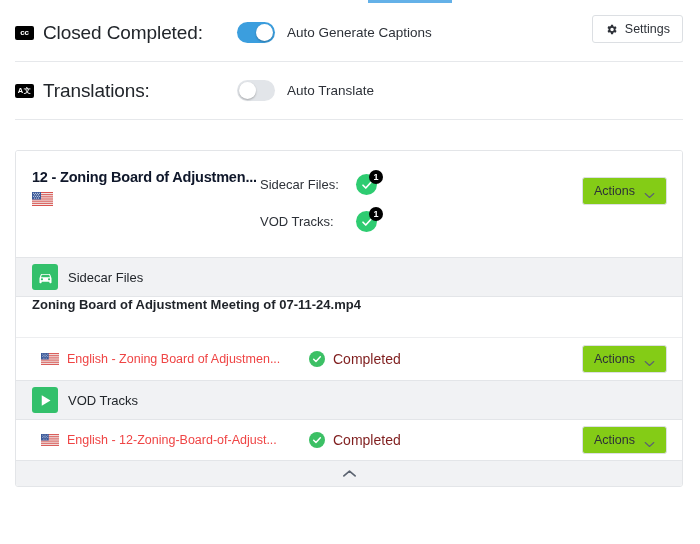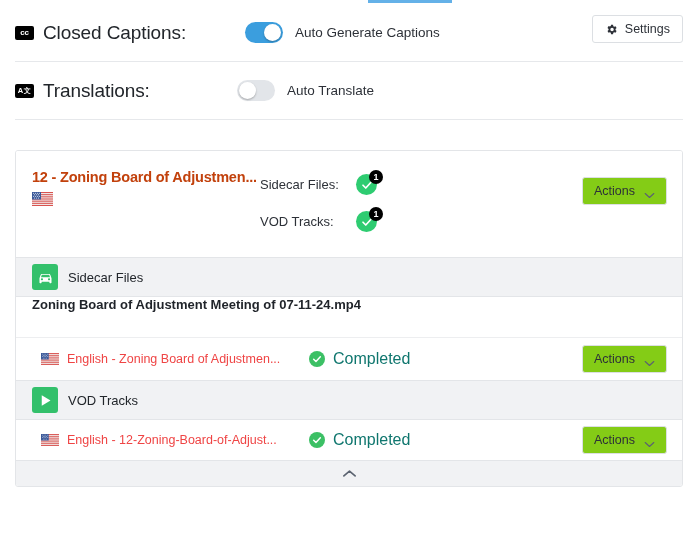--- a/index.html
+++ b/index.html
@@ -21,21 +21,21 @@
     position: absolute; top: 0; left: 368px; width: 84px; height: 3px;
     background: #64b1e8;
   }
 
   
   .setting-row {
     position: absolute; left: 15px; width: 668px; height: 58px;
     display: flex; align-items: center;
     border-bottom: 1px solid #e6e8eb;
   }
-  #cc-row { top: 4px; gap: 8px; }
+  #cc-row { top: 4px; }
   #tr-row { top: 62px; }
 
   .row-label {
     display: flex; align-items: center; gap: 9px;
     width: 222px; flex: 0 0 222px;
   }
   .row-label .title {
     font-size: 19px; font-weight: 400; color: #22262b; letter-spacing: -0.1px;
   }
 
@@ -79,21 +79,21 @@
     position: absolute; left: 15px; top: 150px; width: 668px;
     border: 1px solid #e3e5e8; border-radius: 3px;
     background: #ffffff; overflow: hidden;
   }
   .card-header {
     position: relative; display: flex; align-items: flex-start;
     padding: 16px 0 14px 16px; min-height: 80px; background: #ffffff;
   }
   .asset-title-col { width: 228px; flex: 0 0 228px; padding-top: 2px; }
   .asset-title {
-    font-size: 14.5px; font-weight: 700; color: #c2410c;
+    font-size: 14.5px; font-weight: 700; color: #0f172a;
     white-space: nowrap; overflow: hidden; text-overflow: ellipsis;
     letter-spacing: -0.2px;
   }
   .flag { margin-top: 7px; display: block; }
 
   .counts-col { flex: 1 1 auto; padding-top: 2px; }
   .count-row {
     display: flex; align-items: center; height: 30px; margin-bottom: 7px;
   }
   .count-label {
@@ -153,21 +153,21 @@
   }
   .track-label {
     font-size: 12.5px; color: #ef4444;
     white-space: nowrap; overflow: hidden; text-overflow: ellipsis;
   }
   .status-wrap { display: flex; align-items: center; gap: 8px; flex: 1 1 auto; }
   .status-dot {
     width: 16px; height: 16px; border-radius: 50%; background: #3cc065;
     display: flex; align-items: center; justify-content: center; flex: 0 0 auto;
   }
-  .status-text { font-size: 16px; color: #0f766e; }
+  .status-text { font-size: 14px; color: #7f1d1d; }
 
   
   .collapse-bar {
     display: flex; align-items: center; justify-content: center;
     height: 26px; background: #f1f2f4; border-top: 1px solid #e3e5e8;
     cursor: pointer;
   }
   .collapse-bar svg { width: 15px; height: 9px; display: block; }
 
   .flag-svg { display: block; border: 0; }
@@ -177,21 +177,21 @@
 
 <div class="page">
 
   <div class="tab-indicator-strip">
     <div class="tab-indicator-active"></div>
   </div>
 
   <div class="setting-row" id="cc-row">
     <div class="row-label">
       <span class="glyph-box">cc</span>
-      <span class="title">Closed Captions:</span>
+      <span class="title">Closed Completed:</span>
     </div>
     <div class="toggle-wrap">
       <div class="toggle on">
         <div class="knob"></div>
       </div>
       <span class="toggle-text">Auto Generate Captions</span>
     </div>
     <button class="settings-btn">
       <span class="gear">
         <svg viewBox="0 0 24 24" width="13" height="13" fill="#2d3138" aria-hidden="true">

